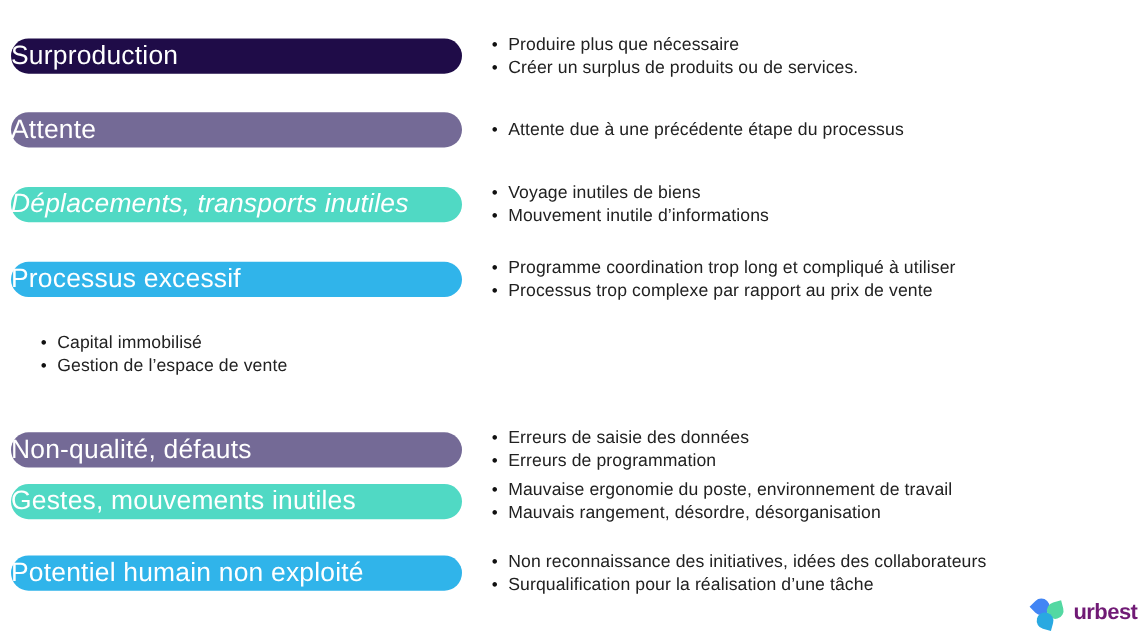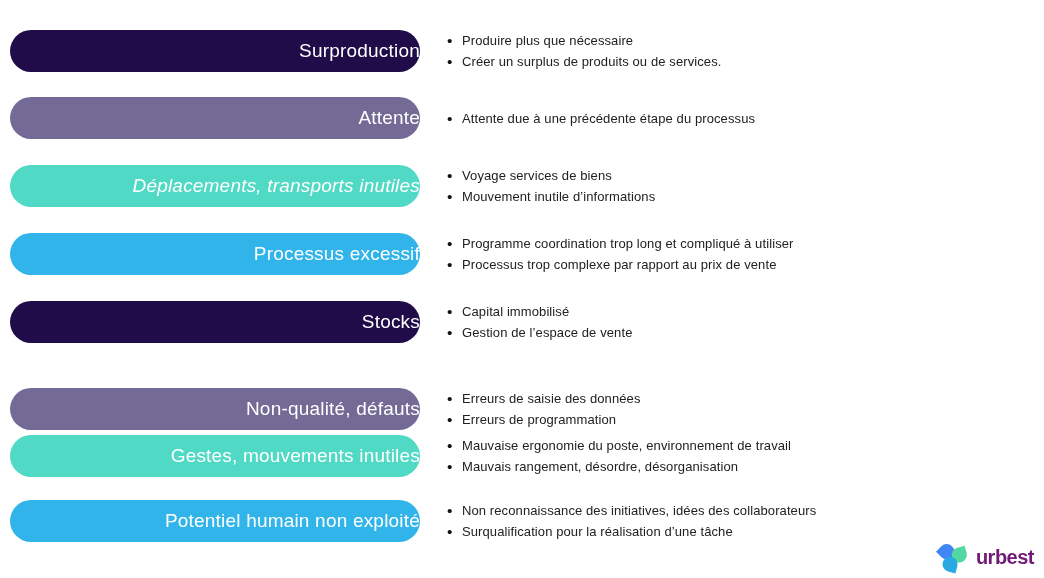--- a/index.html
+++ b/index.html
@@ -11,33 +11,33 @@
   .row { position:absolute; left:10px; height:42px; display:flex; align-items:center; }
   .row:nth-of-type(1){ top:30px; }
   .row:nth-of-type(2){ top:97px; }
   .row:nth-of-type(3){ top:165px; }
   .row:nth-of-type(4){ top:233px; }
   .row:nth-of-type(5){ top:301px; }
   .row:nth-of-type(6){ top:388px; }
   .row:nth-of-type(7){ top:435px; }
   .row:nth-of-type(8){ top:500px; }
   .pill {
-    width:410px; height:42px; flex:0 0 410px;
+    width:410px; height:32px; flex:0 0 410px;
     border-radius:21px;
-    display:flex; align-items:center; justify-content:flex-end;
-    color:#ffffff; font-size:19px; letter-spacing:0.2px;
+    display:flex; align-items:center; justify-content:flex-start;
+    color:#ffffff; font-size:24px; letter-spacing:0.2px;
   }
   .points {
     margin-left:27px; list-style:none;
     display:flex; flex-direction:column; justify-content:center;
     white-space:nowrap;
   }
   .points li {
     position:relative; padding-left:15px;
-    font-size:13px; line-height:21px; color:#212121; letter-spacing:0.1px;
+    font-size:16px; line-height:21px; color:#212121; letter-spacing:0.1px;
   }
   .points li::before {
     content:"\2022"; position:absolute; left:0; top:0;
     color:#111111; font-size:15.5px;
   }
   .logo {
     position:absolute; right:10px; bottom:4px;
     display:flex; align-items:center; gap:7px;
   }
   .logo-mark { width:34px; height:34px; display:block; }
@@ -65,39 +65,36 @@
   <ul class="points">
     <li>Attente due à une précédente étape du processus</li>
   </ul>
 </div>
 
 <div class="row">
   <div class="pill" style="background: rgb(80, 217, 196); font-style: italic;">
       <span>Déplacements, transports inutiles</span>
     </div>
   <ul class="points">
-    <li>Voyage services de biens</li>
+    <li>Voyage inutiles de biens</li>
     <li>Mouvement inutile d’informations</li>
   </ul>
 </div>
 
 <div class="row">
   <div class="pill" style="background: rgb(48, 180, 234);">
       <span>Processus excessif</span>
     </div>
   <ul class="points">
     <li>Programme coordination trop long et compliqué à utiliser</li>
     <li>Processus trop complexe par rapport au prix de vente</li>
   </ul>
 </div>
 
 <div class="row">
-  <div class="pill" style="background: rgb(31, 12, 72);">
-      <span>Stocks</span>
-    </div>
   <ul class="points">
     <li>Capital immobilisé</li>
     <li>Gestion de l’espace de vente</li>
   </ul>
 </div>
 
 <div class="row">
   <div class="pill" style="background: rgb(116, 106, 150);">
       <span>Non-qualité, défauts</span>
     </div>

